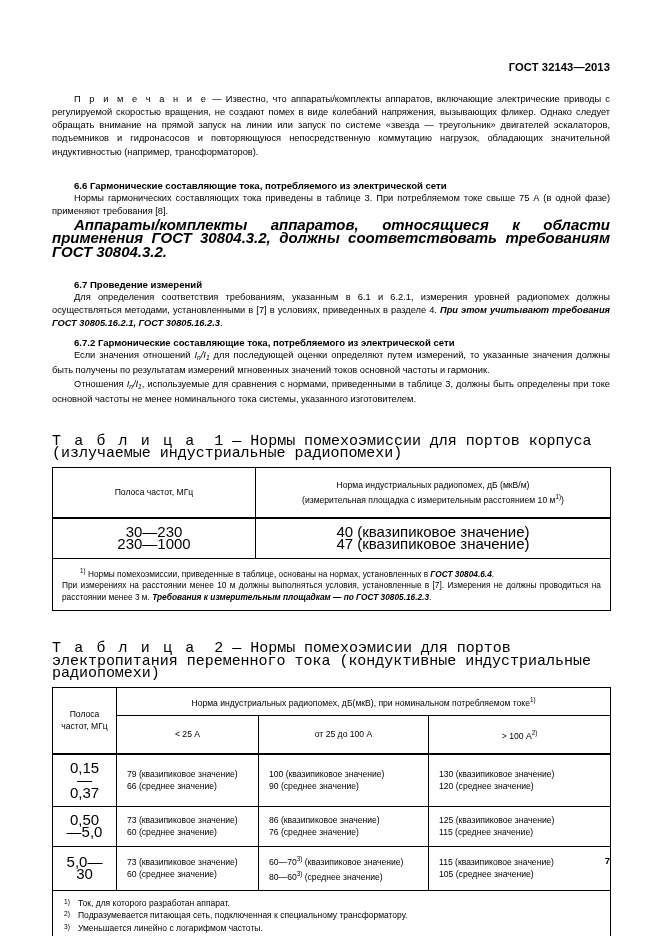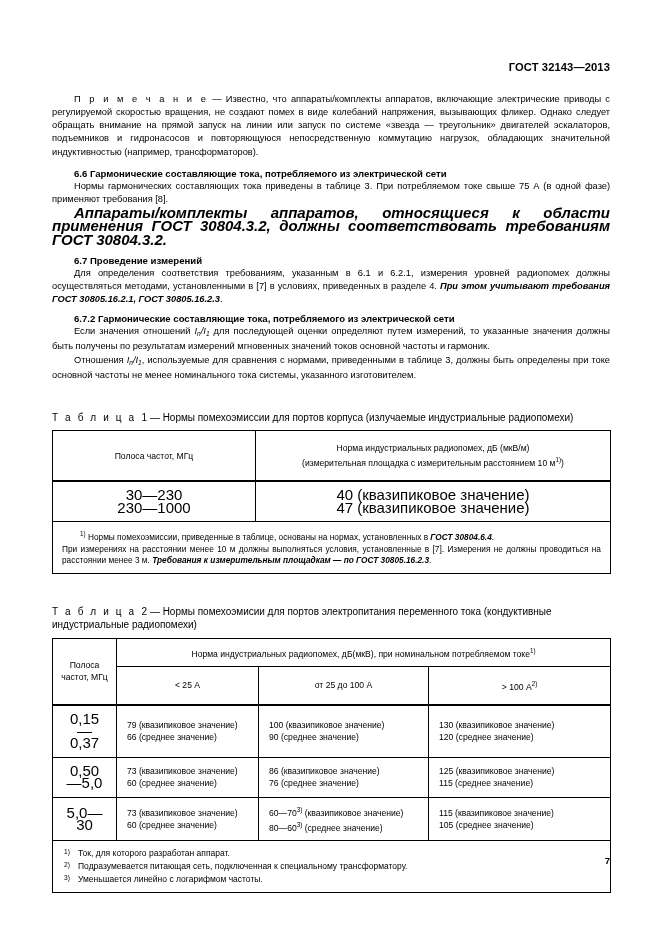--- a/index.html
+++ b/index.html
@@ -53,21 +53,21 @@
     letter-spacing: 2.2px;
   }
   .hdr {
     font-size: 9.6px;
     font-weight: bold;
     margin: 0;
     text-indent: 22px;
     line-height: 13.1px;
     letter-spacing: -0.02px;
   }
-  .hdr-gap { margin-top: 8px; }
+  .hdr-gap { margin-top: 20px; }
   .gap-sm { margin-top: 6px; }
   .bi {
     font-weight: bold;
     font-style: italic;
   }
   p.bi-para {
     font-size: 15px;
     line-height: 13.3px;
     font-weight: bold;
     font-style: italic;
@@ -78,25 +78,26 @@
   }
   .ital { font-style: italic; }
   sub.fml {
     font-style: italic;
     font-size: 6.6px;
     vertical-align: -2px;
   }
 
   
   .tbl-caption {
-    font-size: 10px;
+    font-size: 15px;
     line-height: 12.6px;
     margin: 0 0 6px 0;
     text-align: left;
     letter-spacing: -0.02px;
+    font-family: Liberation Mono, monospace;
   }
   .tbl-caption .tnum {
     letter-spacing: 2.1px;
   }
 
   
   table.gost {
     border-collapse: collapse;
     width: 558px;
     table-layout: fixed;

